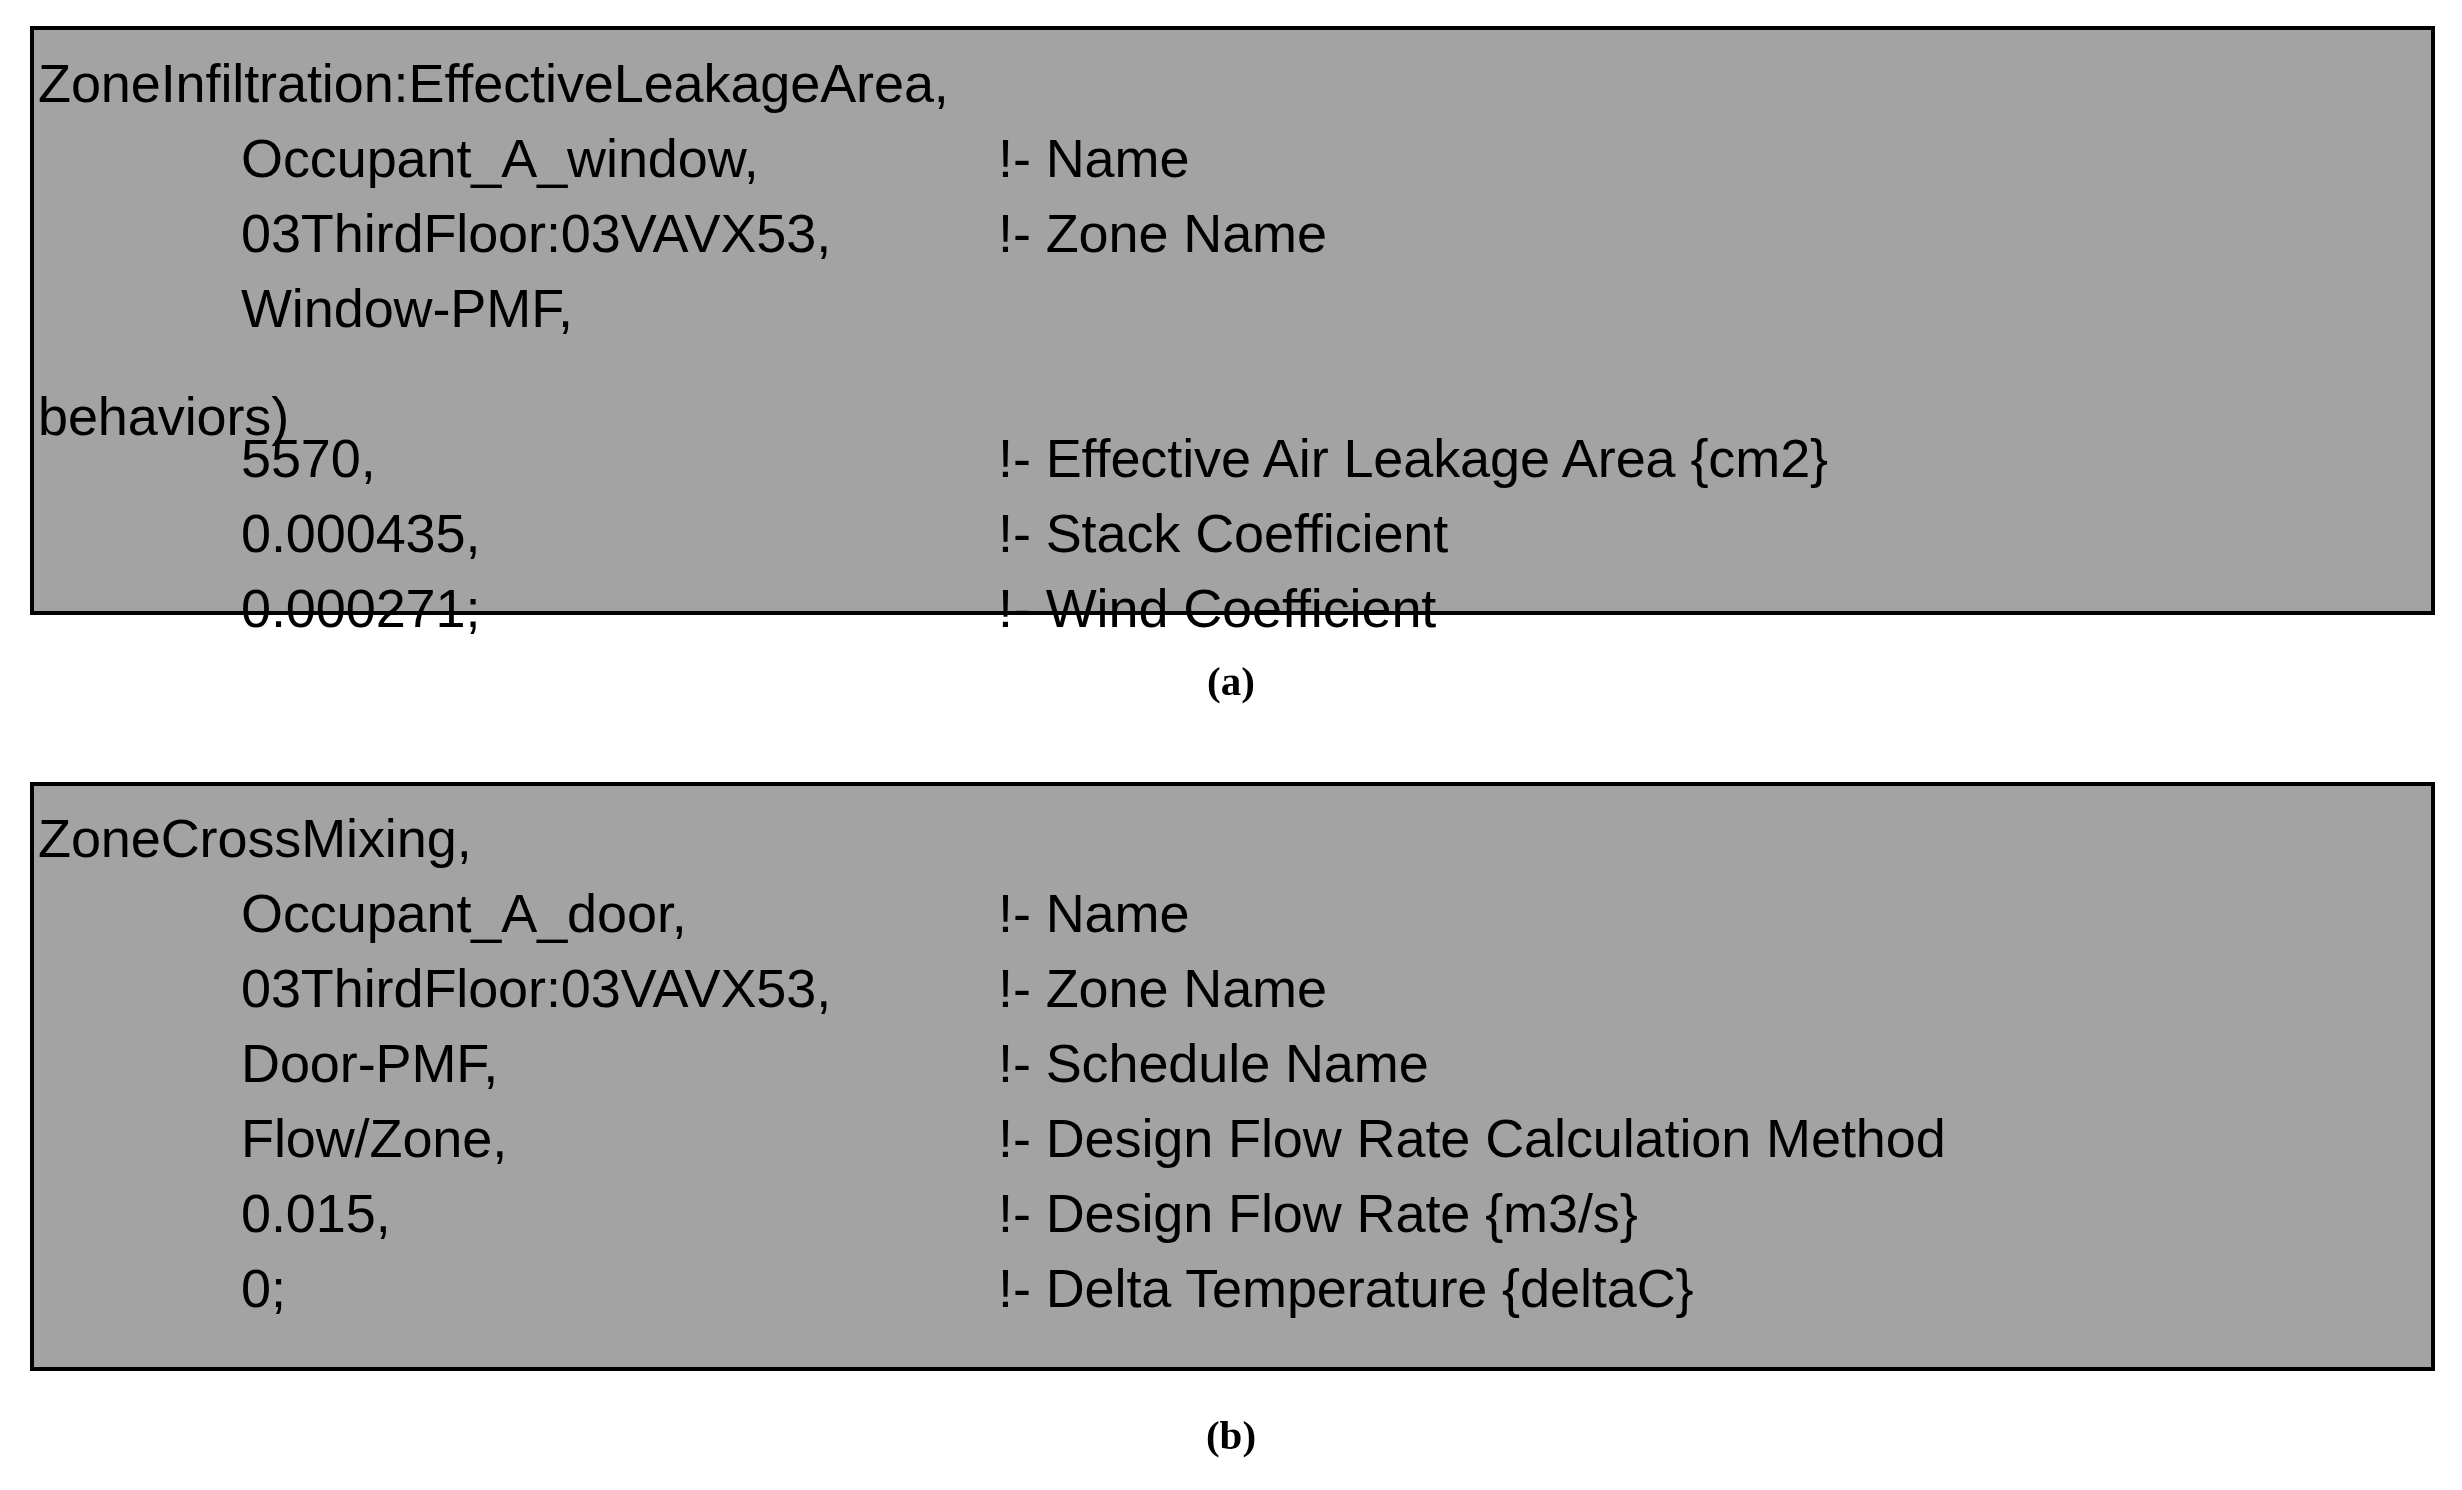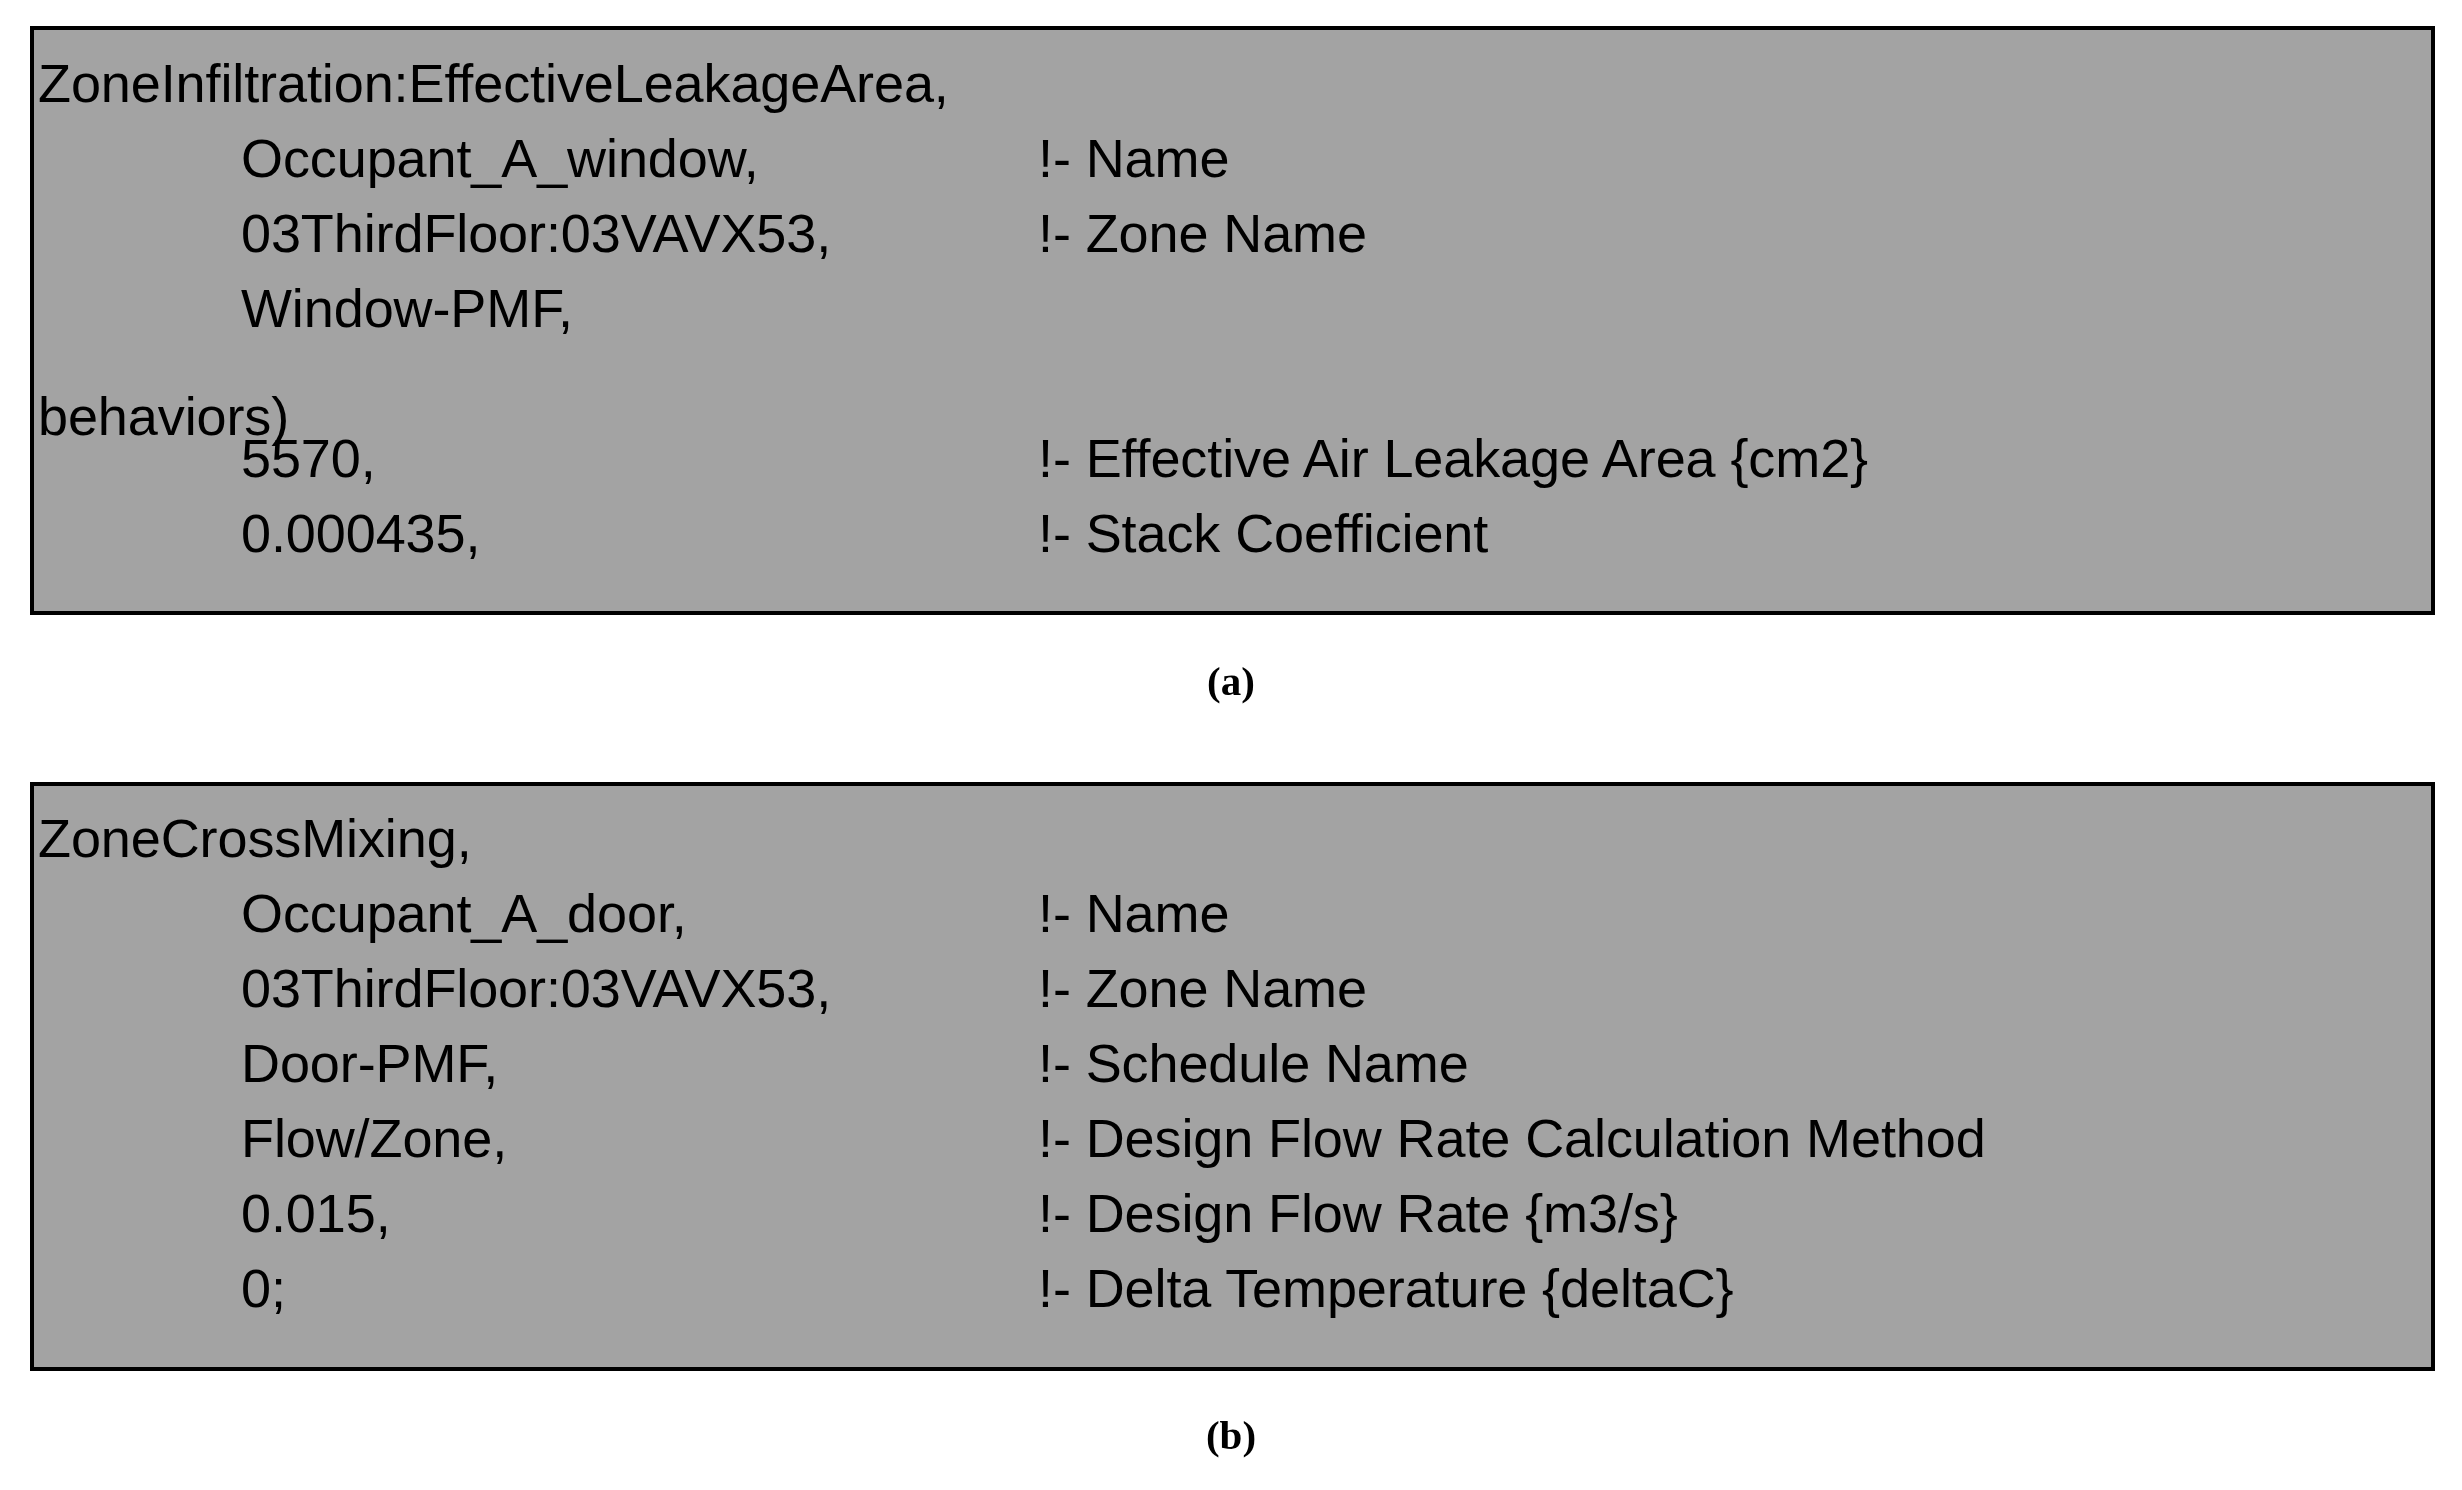--- a/index.html
+++ b/index.html
@@ -53,21 +53,21 @@
   
   .code-line .field-value {
     position: absolute;
     left: 207px;
     top: 0;
   }
 
   
   .code-line .field-comment {
     position: absolute;
-    left: 1004px;
+    left: 964px;
     top: 0;
   }
 
   
   .code-line .comment-wrap {
     position: absolute;
     left: 4px;
     top: 0;
     margin-top: 33px;
   }
@@ -119,20 +119,24 @@
     <div class="code-line">
       <span class="field-value">5570,</span>
       <span class="field-comment">!- Effective Air Leakage Area {cm2}</span>
     </div>
 
     <div class="code-line">
       <span class="field-value">0.000435,</span>
       <span class="field-comment">!- Stack Coefficient</span>
     </div>
 
+    <div class="code-line">
+      <span class="field-value">0.000271;</span>
+      <span class="field-comment">!- Wind Coefficient</span>
+    </div>
 
   </div>
 </div>
 
 <div class="subfigure-label" id="label-a">(a)</div>
 
 <div class="figure-panel" id="panel-b">
   <div class="code-block panel-b-inner">
 
     <div class="code-line">

